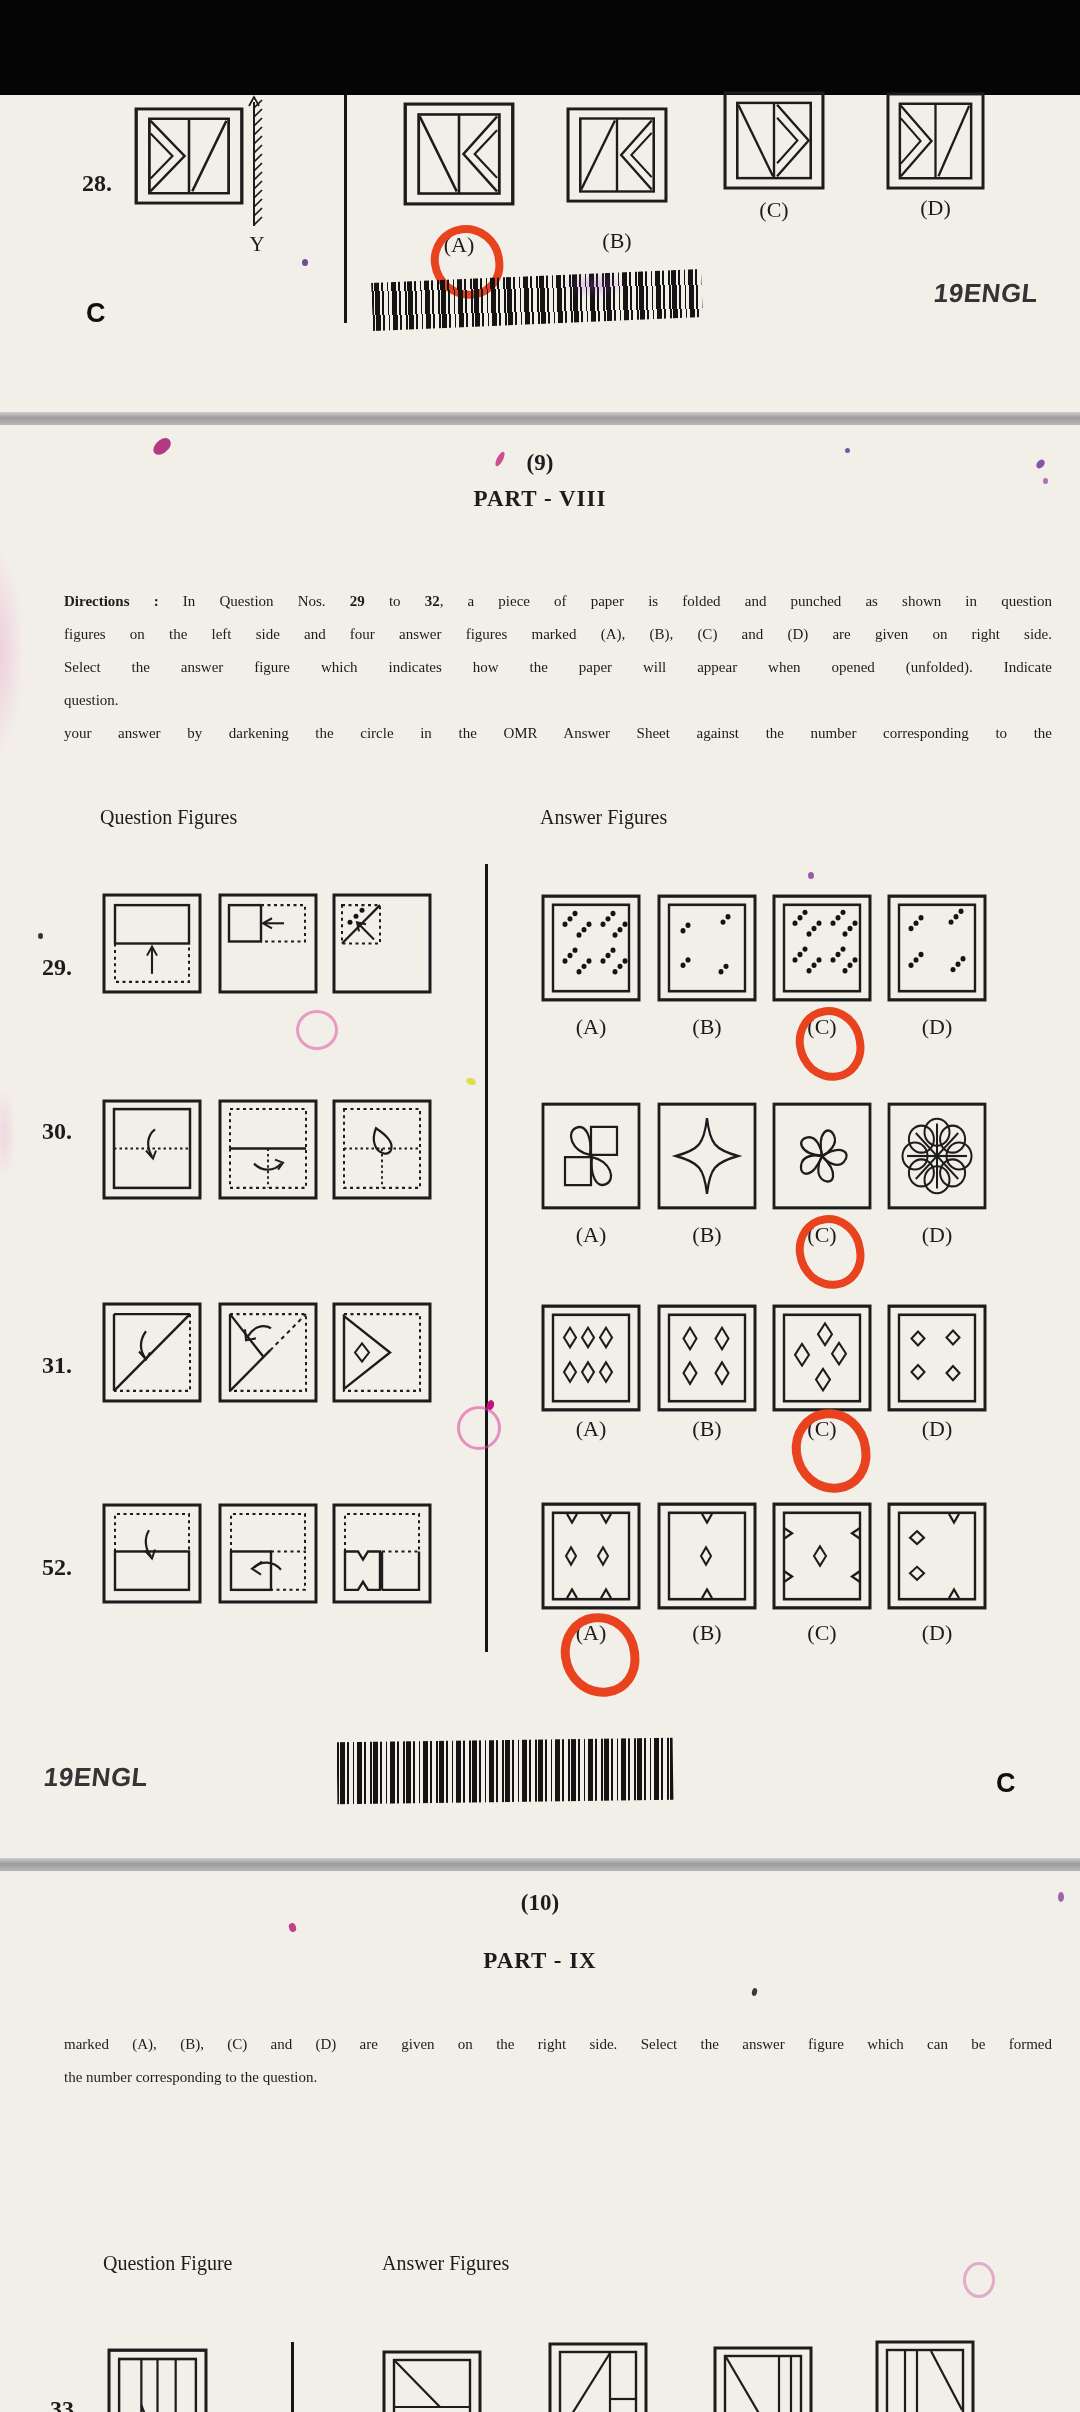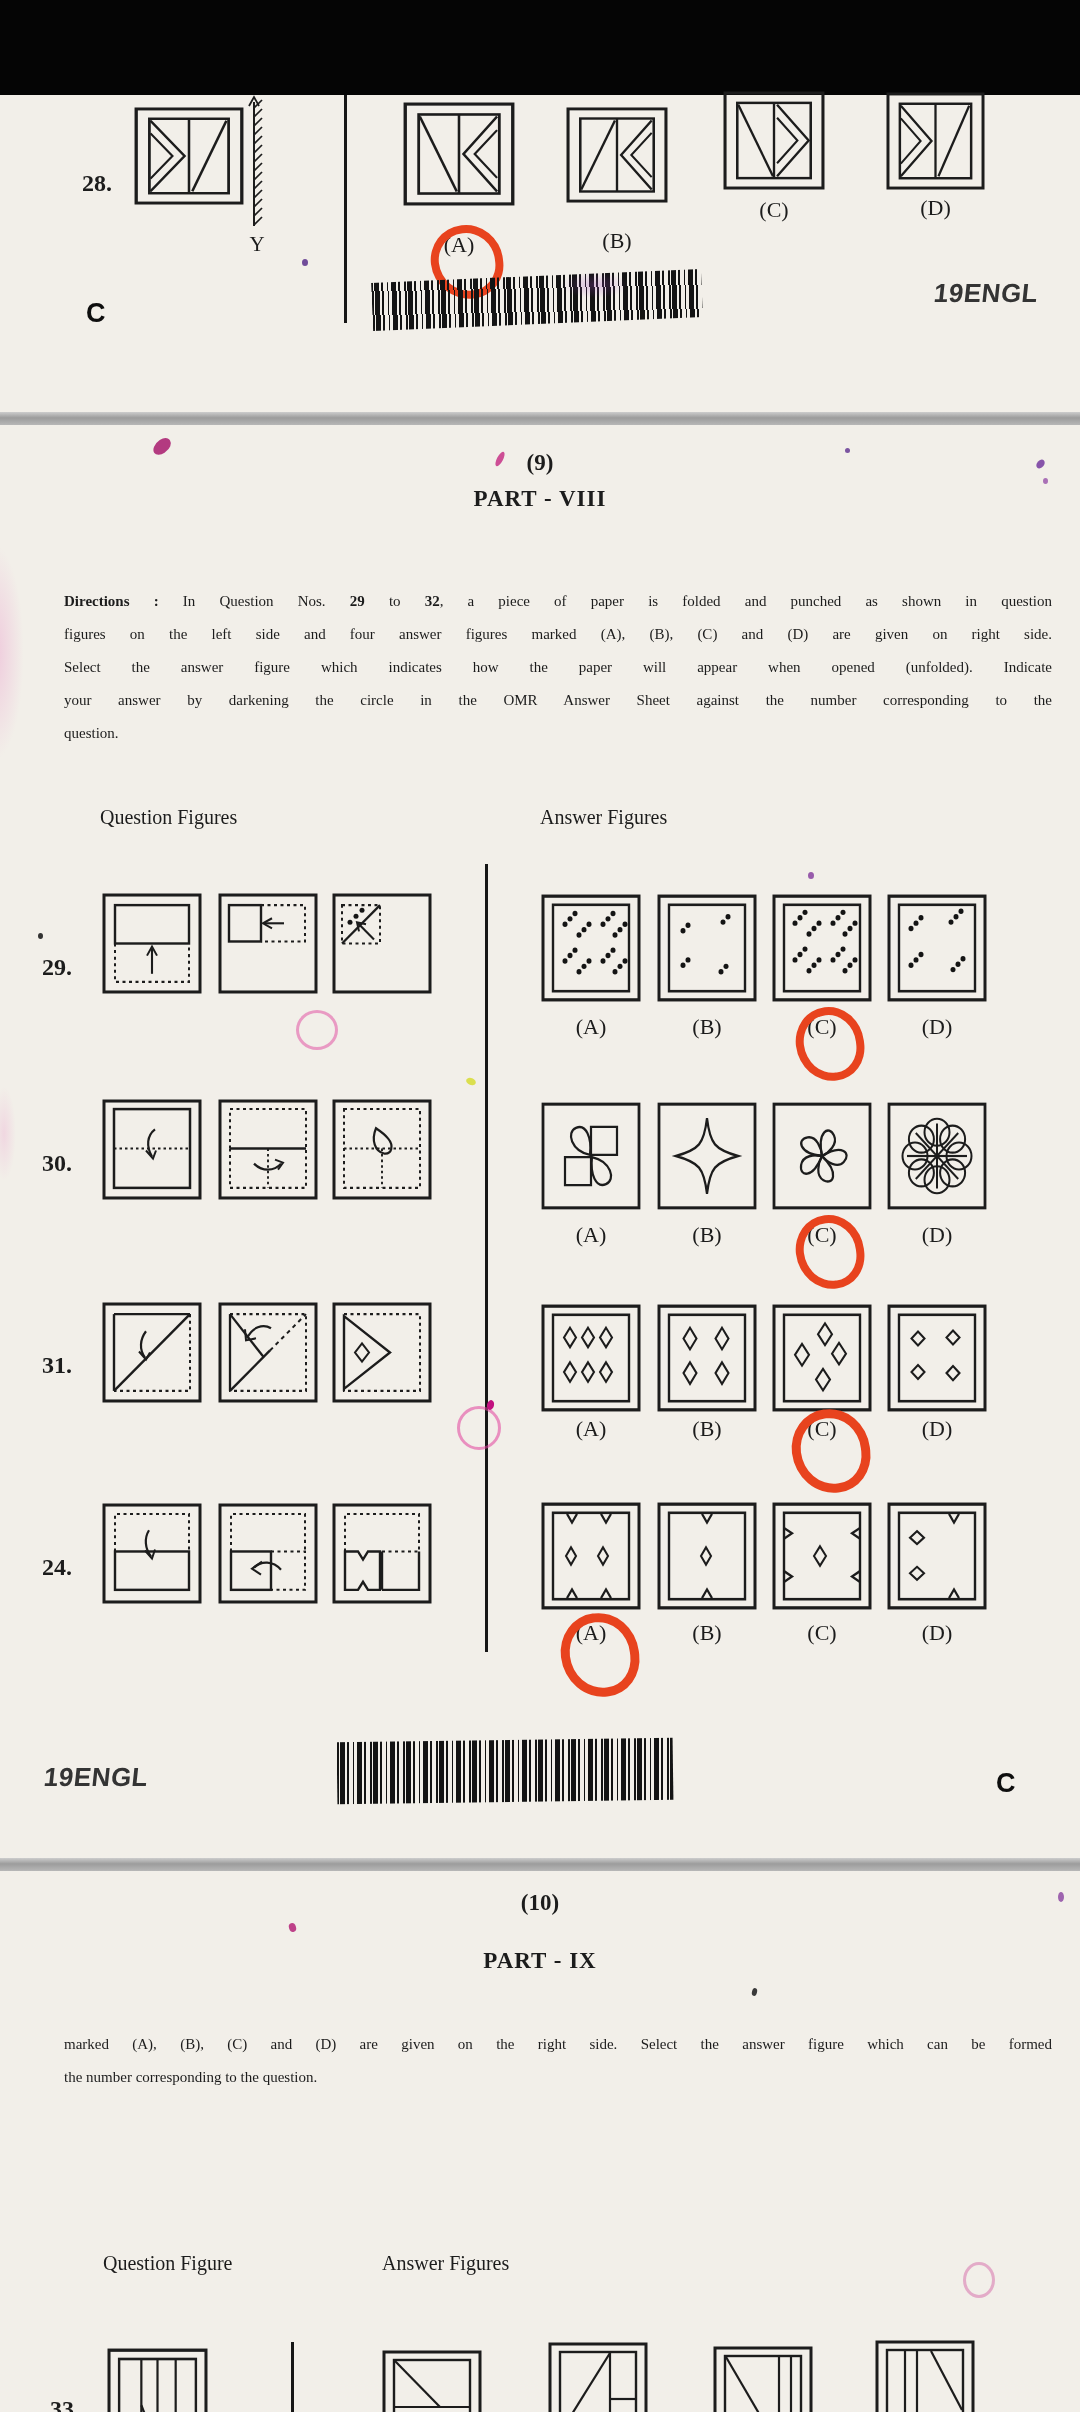--- a/index.html
+++ b/index.html
@@ -120,22 +120,22 @@
   <div class="setcode" style="left:86px;top:298px">C</div>
 
   <div class="graybar" style="top:412px"></div>
 
   <div class="pgnum" style="top:450px">(9)</div>
   <div class="parttitle" style="top:486px">PART - VIII</div>
   <div class="dirs" id="dir8" style="top:585px">
       <div class="dir-line just"><span class="b">Directions :</span><span> In Question Nos. </span><span class="b">29</span><span> to </span><span class="b">32</span><span>, a piece of paper is folded and punched as shown in question</span></div>
       <div class="dir-line just"><span>figures on the left side and four answer figures marked (A), (B), (C) and (D) are given on right side.</span></div>
       <div class="dir-line just"><span>Select the answer figure which indicates how the paper will appear when opened (unfolded).  Indicate</span></div>
+      <div class="dir-line"><span>question.</span></div>
       <div class="dir-line just"><span>your answer by darkening the circle in the OMR Answer Sheet against the number corresponding to the</span></div>
-      <div class="dir-line"><span>question.</span></div>
     </div>
   <div class="colhead" style="left:100px;top:806px">Question Figures</div>
   <div class="colhead" style="left:540px;top:806px">Answer Figures</div>
   <div class="vline" style="left:485px;top:864px;width:3px;height:788px"></div>
   <div id="rows9">
       <div class="qnum" style="left:42px;top:954px">29.</div>
       <div class="figbox" style="left:102px;top:893px;width:100px;height:101px">
         <svg class="fig" viewBox="0 0 100 100" preserveAspectRatio="none">
           <rect x="2" y="2" width="96" height="96" stroke-width="3"></rect>
           <rect x="13" y="12" width="74" height="38" stroke-width="2.4"></rect>
@@ -255,21 +255,21 @@
           <circle class="d" cx="74" cy="16" r="2.5"></circle>
           <circle class="d" cx="24" cy="66" r="2.5"></circle>
           <circle class="d" cx="29" cy="61" r="2.5"></circle>
           <circle class="d" cx="34" cy="56" r="2.5"></circle>
           <circle class="d" cx="66" cy="70" r="2.5"></circle>
           <circle class="d" cx="71" cy="65" r="2.5"></circle>
           <circle class="d" cx="76" cy="60" r="2.5"></circle>
         </svg>
       </div>
       <div class="optlabel" style="left:887px;top:1014px;width:100px">(D)</div>
-      <div class="qnum" style="left:42px;top:1150px">30.</div>
+      <div class="qnum" style="left:42px;top:1118px">30.</div>
       <div class="figbox" style="left:102px;top:1099px;width:100px;height:101px">
         <svg class="fig" viewBox="0 0 100 100" preserveAspectRatio="none">
           <rect x="2" y="2" width="96" height="96" stroke-width="3"></rect>
           <rect x="12" y="10" width="76" height="78" stroke-width="2.5"></rect>
           <line x1="12" y1="49" x2="88" y2="49" stroke-width="1.9" stroke-dasharray="2.5,3"></line>
           <path d="M53,30 C45,36 44,47 50,57" stroke-width="2.2"></path>
           <polyline points="44,51 51,59 54,51" stroke-width="2"></polyline>
         </svg>
       </div>
       <div class="figbox" style="left:218px;top:1099px;width:100px;height:101px">
@@ -415,21 +415,21 @@
         <svg class="fig" viewBox="0 0 100 100" preserveAspectRatio="none">
           <rect x="2" y="2" width="96" height="96" stroke-width="3"></rect>
           <rect x="12" y="10" width="76" height="80" stroke-width="2.4"></rect>
           <path d="M31,25.5 L37.5,32 L31,38.5 L24.5,32 Z" stroke-width="2"></path>
           <path d="M66,24.5 L72.5,31 L66,37.5 L59.5,31 Z" stroke-width="2"></path>
           <path d="M31,56.5 L37.5,63 L31,69.5 L24.5,63 Z" stroke-width="2"></path>
           <path d="M66,57.5 L72.5,64 L66,70.5 L59.5,64 Z" stroke-width="2"></path>
         </svg>
       </div>
       <div class="optlabel" style="left:887px;top:1416px;width:100px">(D)</div>
-      <div class="qnum" style="left:42px;top:1554px">24.</div>
+      <div class="qnum" style="left:42px;top:1554px">52.</div>
       <div class="figbox" style="left:102px;top:1503px;width:100px;height:101px">
         <svg class="fig" viewBox="0 0 100 100" preserveAspectRatio="none">
           <rect x="2" y="2" width="96" height="96" stroke-width="3"></rect>
           <path d="M13,48 L13,11 L87,11 L87,48" stroke-width="2" stroke-dasharray="3,3.5"></path>
           <rect x="13" y="48" width="74" height="38" stroke-width="2.4"></rect>
           <path d="M47,27 C42,35 43,45 49,53" stroke-width="2.2"></path>
           <polyline points="43,47 50,55 53,46" stroke-width="2"></polyline>
         </svg>
       </div>
       <div class="figbox" style="left:218px;top:1503px;width:100px;height:101px">

